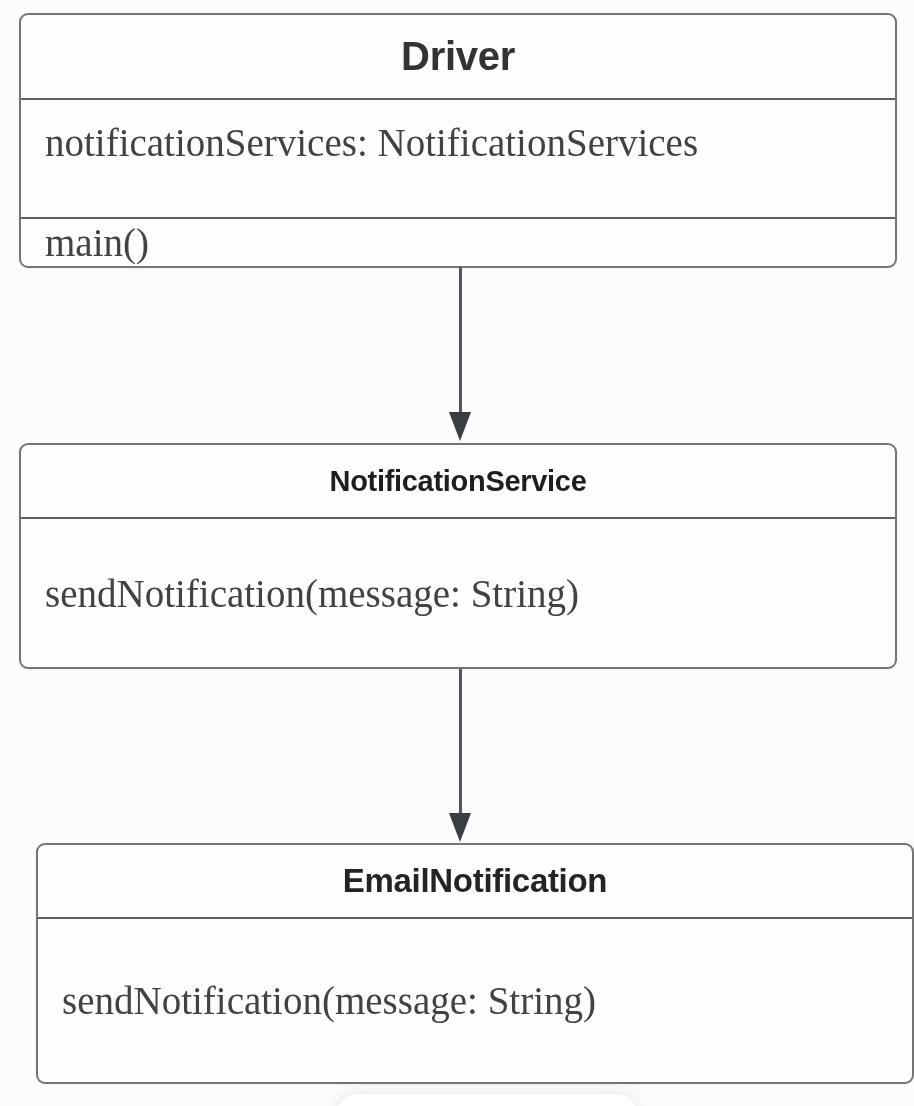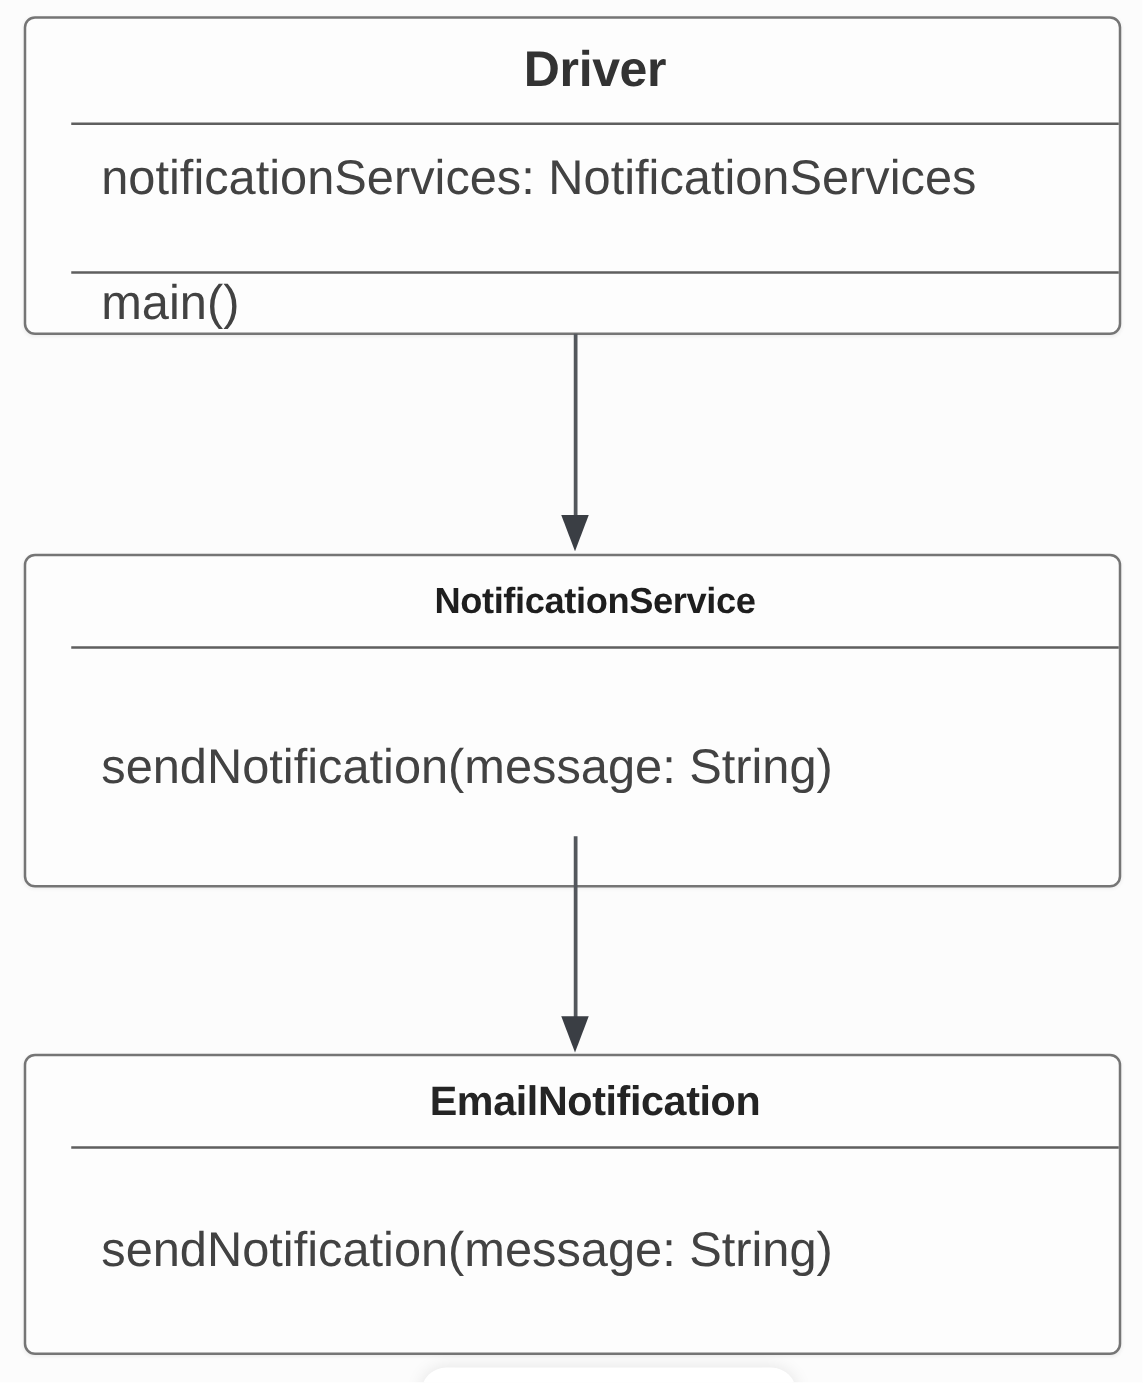--- a/index.html
+++ b/index.html
@@ -21,25 +21,24 @@
     position: absolute;
     left: 19px;
     width: 878px;
     box-sizing: border-box;
     background: #fdfdfd;
     border: 2px solid #757575;
     border-radius: 9px;
     box-shadow: 0 1px 3px rgba(0,0,0,0.06);
     display: flex;
     flex-direction: column;
-    padding-left: 36px;
   }
   .box-driver       { top: 13px;  height: 255px; }
-  .box-notification { top: 443px; height: 267px; }
-  .box-email        { top: 843px; height: 241px; }
+  .box-notification { top: 443px; height: 226px; }
+  .box-email        { top: 843px; height: 241px; margin-left: 17px; }
 
   .class-title {
     display: flex;
     align-items: center;
     justify-content: center;
     font-weight: bold;
     letter-spacing: -0.3px;
     flex: 0 0 auto;
   }
   .box-driver .class-title       { height: 83px; font-size: 40px; color: #333333; }
@@ -50,20 +49,21 @@
     border-top: 2px solid #5f5f5f;
     display: flex;
     align-items: center;
     padding-left: 24px;
     box-sizing: border-box;
   }
   .member {
     font-size: 39px;
     color: #424242;
     white-space: nowrap;
+    font-family: Liberation Serif, serif;
   }
   .box-driver .compartment-attributes { height: 87px; }
   .box-driver .compartment-methods    { flex: 1 1 auto; margin-top: 32px; }
   .box-notification .compartment-methods { flex: 1 1 auto; }
   .box-email .compartment-methods        { flex: 1 1 auto; }
 
   
   .connector-line {
     position: absolute;
     left: 459px;

